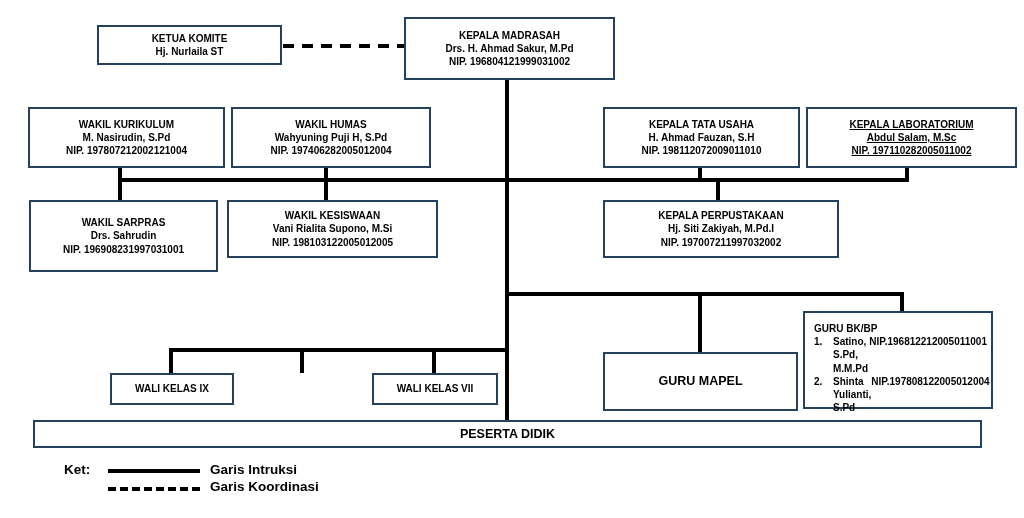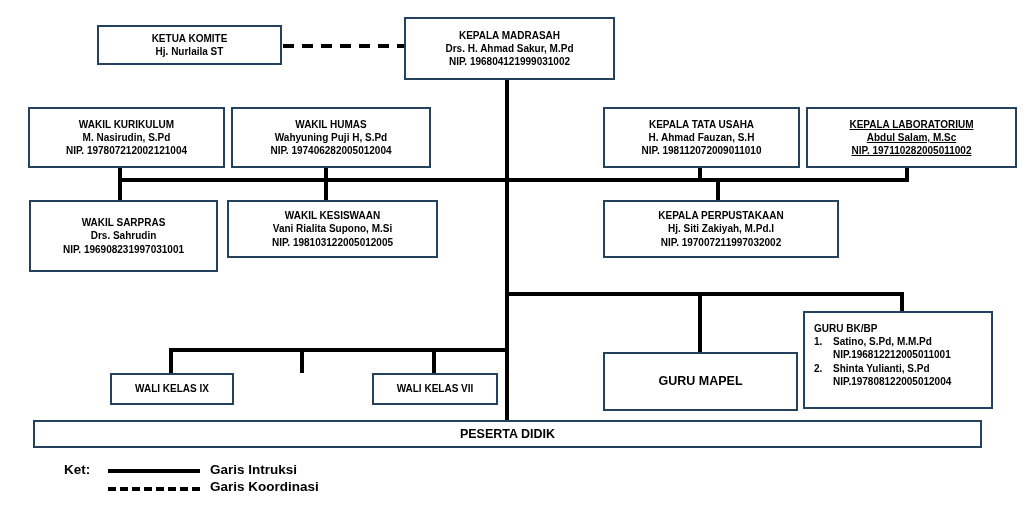--- a/index.html
+++ b/index.html
@@ -47,21 +47,21 @@
     z-index: 1;
   }
   .dash-sm {
     position: absolute;
     background: repeating-linear-gradient(90deg, var(--line-color) 0 8px, transparent 8px 12px);
     z-index: 1;
   }
   .legend-label { position: absolute; font-size: 13.5px; }
   .bk-row { display: flex; }
   .bk-num { width: 19px; flex: 0 0 19px; }
-  .bk-text { display: flex; flex-direction: column; }
+  .bk-text { display: flex; }
 </style>
 </head>
 <body>
 
 <div id="canvas">
 
   <div class="dash" style="left:283px; top:44px; width:121px; height:4px;"></div>
   <div class="line" style="left:505px; top:79px; width:4px; height:341px;"></div>
 
   <div class="line" style="left:118px; top:178px; width:791px; height:4px;"></div>

